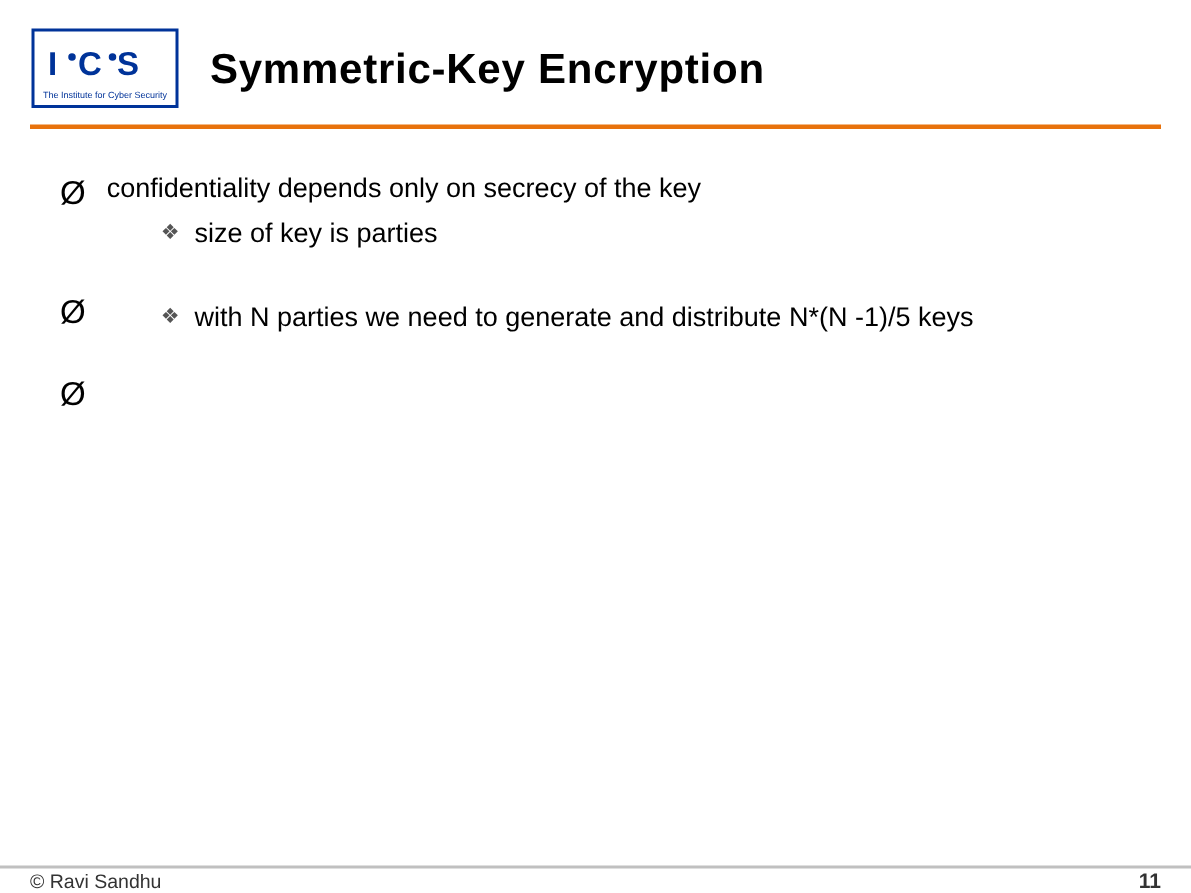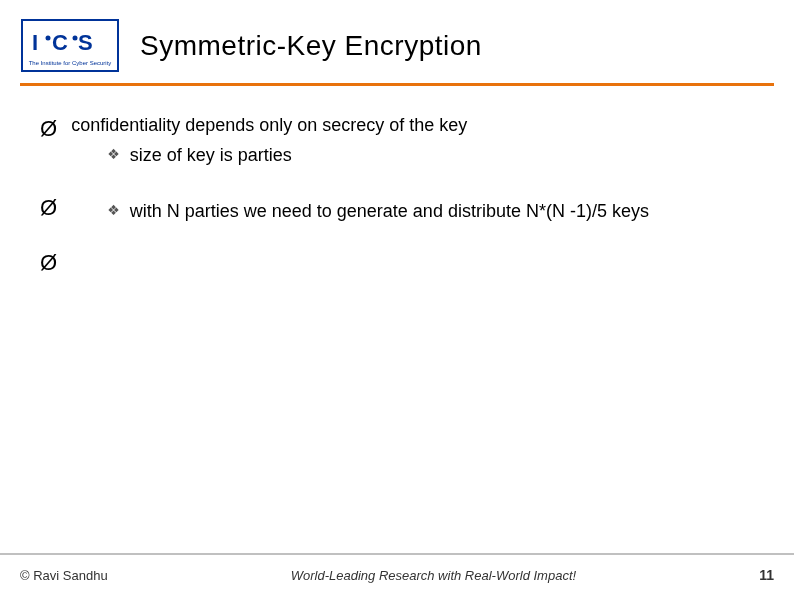--- a/index.html
+++ b/index.html
@@ -29,21 +29,21 @@
 
     
     .ics-logo {
       width: 100px;
       height: 55px;
       flex-shrink: 0;
     }
 
     .title-text {
       font-size: 28px;
-      font-weight: normal;
+      font-weight: bold;
       color: #000000;
       letter-spacing: 0.5px;
     }
 
     
     .utsa-logo {
       width: 90px;
       height: 45px;
       flex-shrink: 0;
     }
@@ -109,21 +109,21 @@
     
     .footer {
       position: absolute;
       bottom: 0;
       left: 0;
       right: 0;
       border-top: 2px solid #c0c0c0;
       display: flex;
       align-items: center;
       justify-content: space-between;
-      padding: 12px 20px;
+      padding: 0 20px;
     }
 
     .footer-left {
       font-size: 13px;
       color: #333;
     }
 
     .footer-center {
       font-size: 13px;
       color: #333;
@@ -213,15 +213,14 @@
   </div>
 
   <div class="bullet-item">
     <span class="bullet-arrow">Ø</span>
   </div>
 
 </div>
 
 <div class="footer">
   <div class="footer-left">© Ravi  Sandhu</div>
-  <div class="footer-center">World-Leading Research with Real-World Impact!</div>
   <div class="footer-right">11</div>
 </div>
 
 </body></html>

